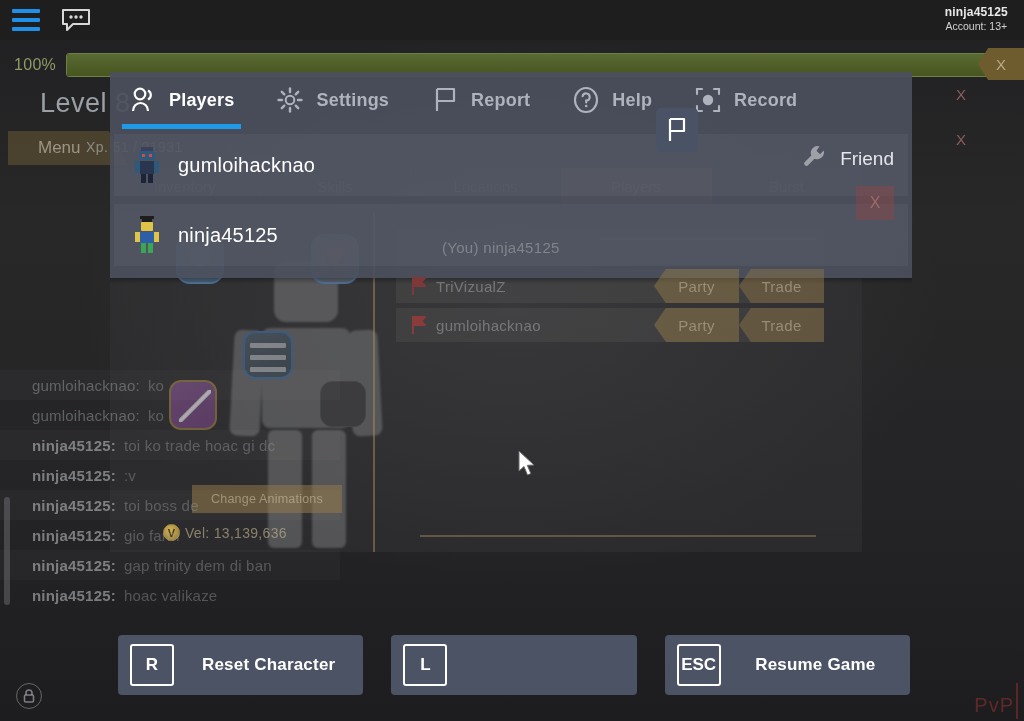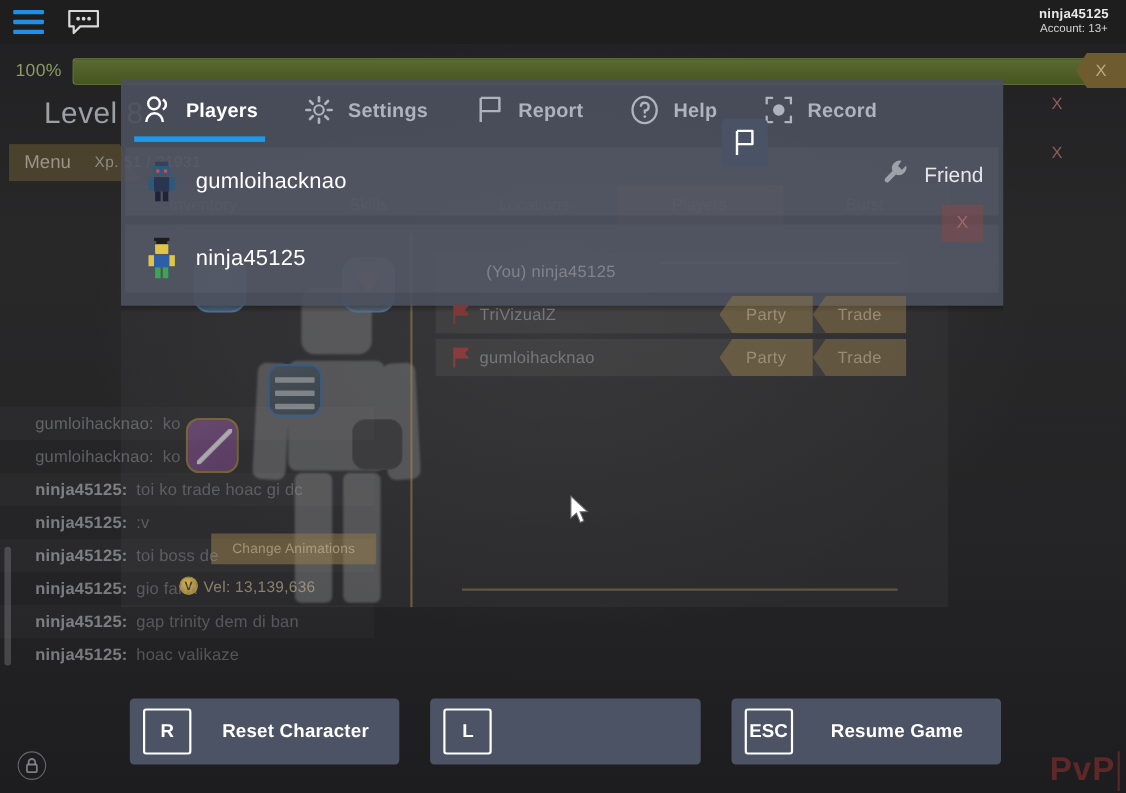--- a/index.html
+++ b/index.html
@@ -86,43 +86,43 @@
   .xp-track {
     position:relative; flex:1; height:24px; background:#2e3322;
     border:1px solid #6f7d48; border-radius:3px; overflow:hidden;
   }
   .xp-fill { position:absolute; left:0; top:0; bottom:0; width:100%;
      background:linear-gradient(180deg,#5a6a33,#47551f); }
   .level-text { position:absolute; left:40px; top:88px; color:#9aa0a6; font-size:27px; letter-spacing:.5px; }
   .menu-tab {
     position:absolute; left:8px; top:131px; width:120px; height:34px;
     background:rgba(120,99,55,.45); color:#9c9484; font-size:17px;
-    display:flex; align-items:center; padding-left:14px;
+    display:flex; align-items:center; padding-left:30px;
     clip-path: polygon(0 0, 84% 0, 100% 100%, 0 100%);
   }
   .xp-frac { position:absolute; left:86px; top:139px; color:#8b8b87; font-size:14px; letter-spacing:.4px; }
 
   
   .chatlog { position:absolute; left:0px; top:370px; width:340px; }
   .chat-line {
     height:30px; display:flex; align-items:center; gap:8px;
     padding-left:32px; font-size:15px; letter-spacing:.2px;
   }
   .chat-line:nth-child(odd) { background:rgba(255,255,255,.022); }
   .chat-name { color:rgba(175,178,183,.42); white-space:nowrap; }
   .chat-name.me { color:rgba(196,198,202,.55); font-weight:bold; }
   .chat-msg  { color:rgba(160,163,168,.40); white-space:nowrap; }
   .chat-scroll { position:absolute; left:4px; top:497px; width:6px; height:108px;
      background:rgba(160,160,165,.30); border-radius:3px; }
 
   .lock-badge { position:absolute; left:16px; bottom:12px; width:26px;height:26px;
      border:1.5px solid rgba(160,162,166,.55); border-radius:50%;
      display:flex;align-items:center;justify-content:center; }
-  .pvp-mark { position:absolute; right:10px; bottom:4px; color:#6a2b2b; font-size:30px;
-     font-weight:bold; letter-spacing:1px; opacity:.85; }
+  .pvp-mark { position:absolute; right:10px; bottom:4px; color:#6a2b2b; font-size:20px;
+     font-weight:normal; letter-spacing:1px; opacity:.85; }
   .pvp-bar { position:absolute; right:6px; bottom:2px; width:2px;height:36px;background:#6a2b2b;opacity:.8;}
 
   
   .xchip-gold {
     position:absolute; right:0; top:48px; width:46px; height:32px;
     background:#6e5c2f; color:#b9ab86; font-size:15px;
     display:flex;align-items:center;justify-content:center;
     clip-path: polygon(22% 0, 100% 0, 100% 100%, 22% 100%, 0 50%);
   }
   .xmark { position:absolute; color:#8e5c5c; font-size:15px; }

